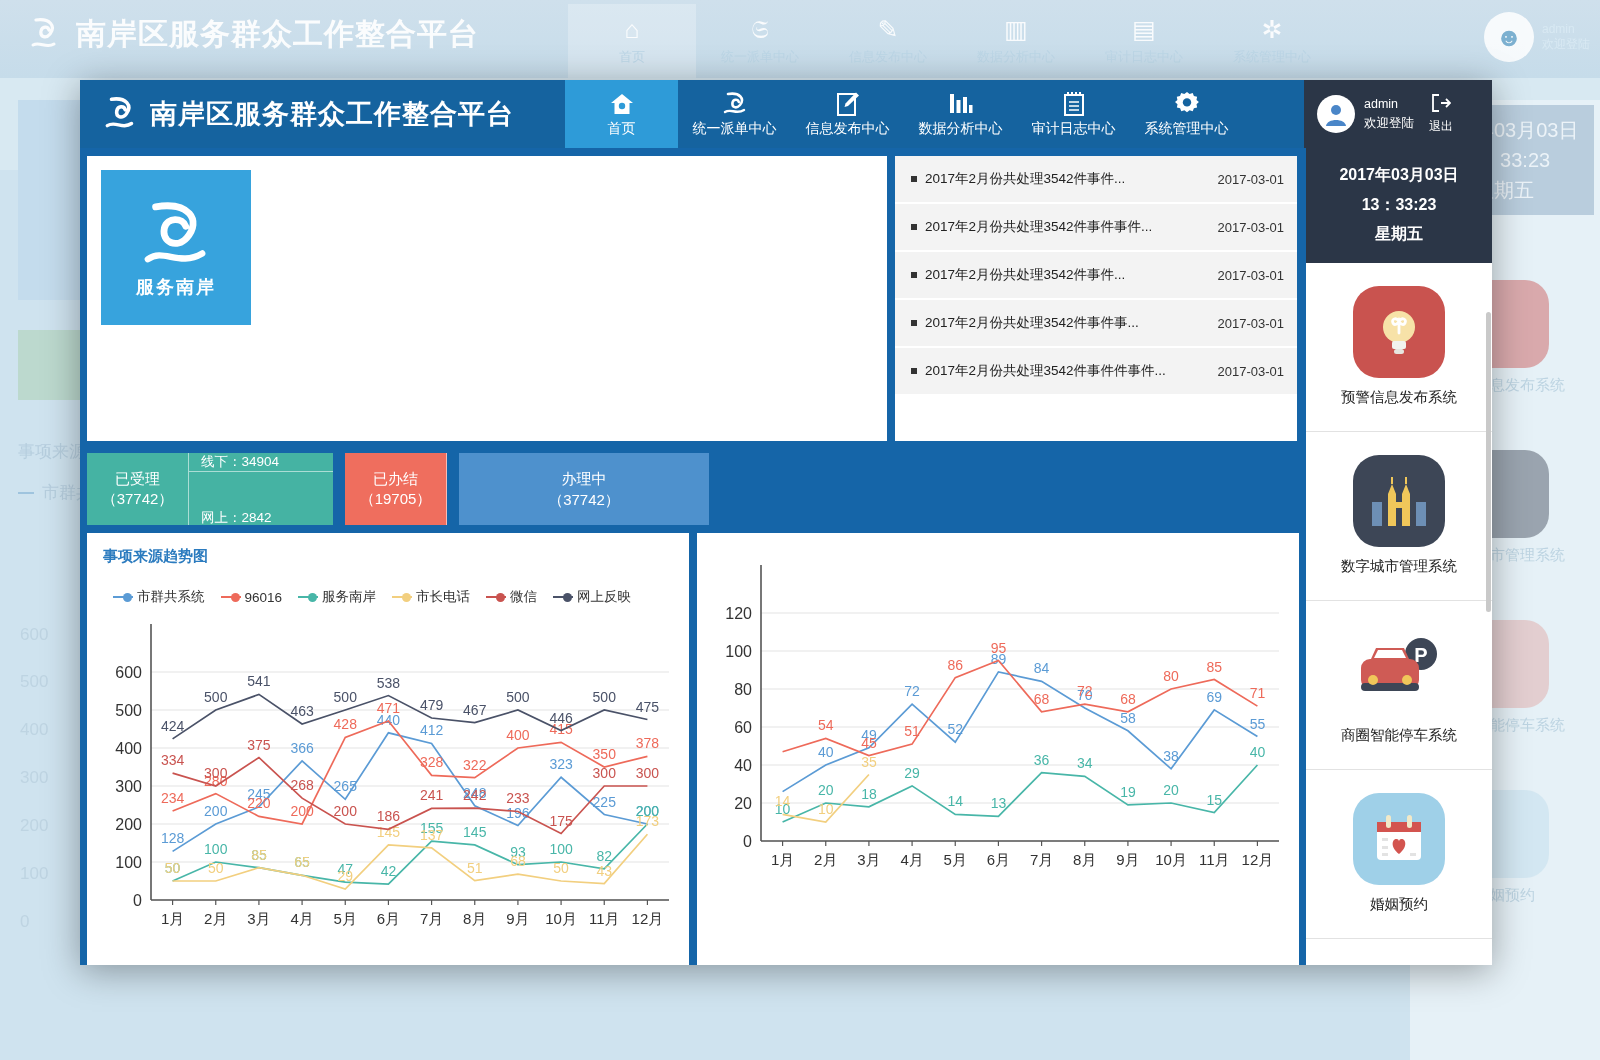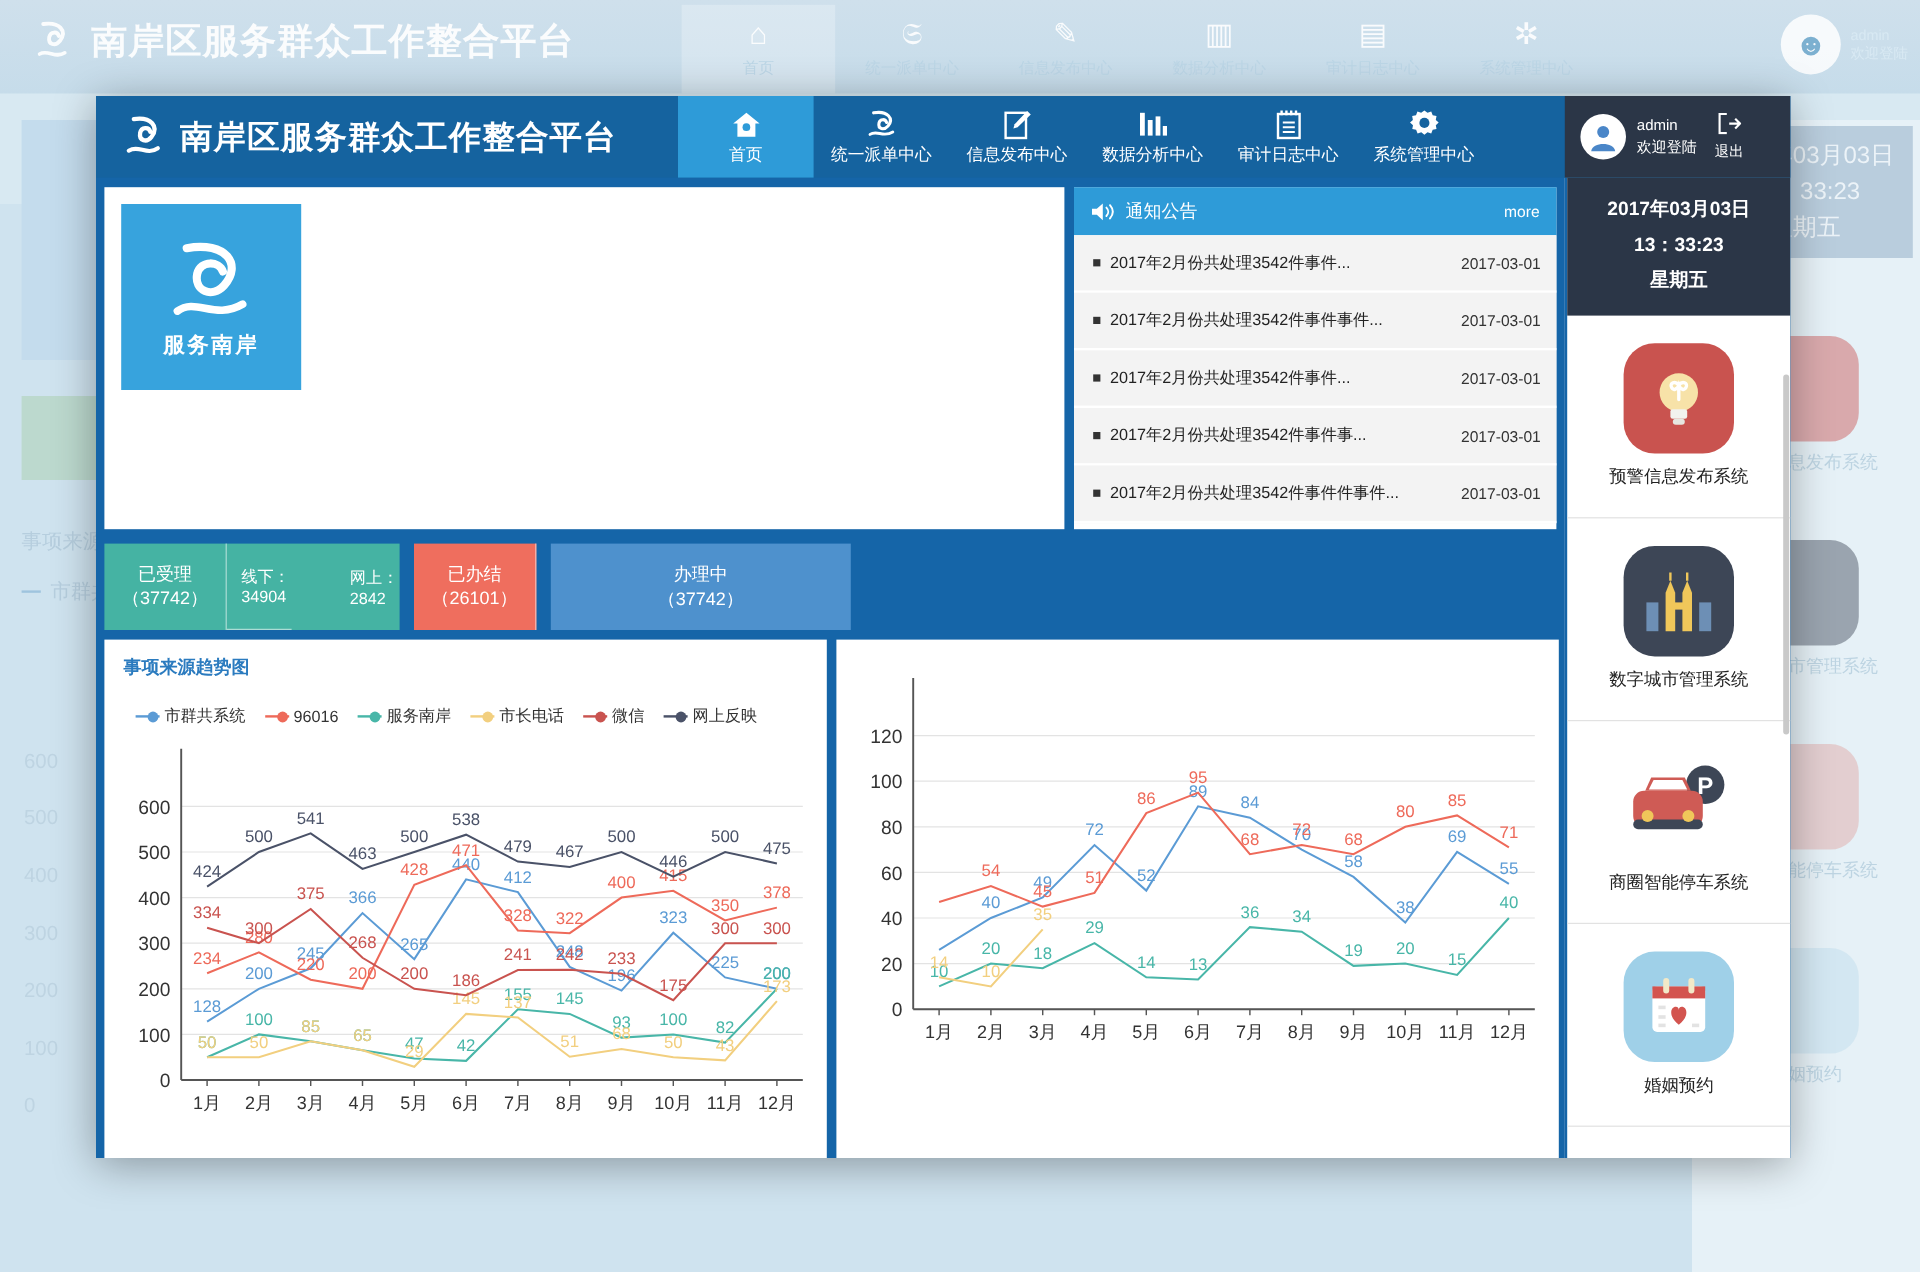--- a/index.html
+++ b/index.html
@@ -110,21 +110,21 @@
   .ov-title { font-size:15px; color:#333; margin:2px 0 4px 0; }
   .ov-para { font-size:13.5px; color:#3a3a3a; line-height:1.72; text-indent:28px; }
   .ov-detail { color:#d9534f; }
 
   .stats { display:flex; gap:12px; margin-top:12px; }
   .stat { height:72px; display:flex; color:#fff; }
   .stat-name {
     width:102px; display:flex; flex-direction:column; align-items:center; justify-content:center;
     font-size:15px; line-height:1.35; border-right:1px solid rgba(255,255,255,.55);
   }
-  .stat-kv { width:144px; display:flex; flex-direction:row;gap:37px; }
+  .stat-kv { width:144px; display:flex; flex-direction:column;gap:37px; }
   .stat-kv div {
     flex:1; display:flex; align-items:center; padding-left:12px; font-size:13.5px;
   }
   .stat-kv div:first-child { border-bottom:1px solid rgba(255,255,255,.55); }
   .stat.teal { background:#45b3a3; }
   .stat.red  { background:#ef6e5e; }
   .stat.blue { width:250px; background:#4e91cd; align-items:center; justify-content:center;
                flex-direction:column; font-size:15px; line-height:1.4; }
 
   
@@ -378,40 +378,31 @@
                 <span>（37742）</span>
               </div>
               <div class="stat-kv">
                 <div>线下：34904</div>
                 <div>网上：2842</div>
               </div>
             </div>
             <div class="stat red">
               <div class="stat-name">
                 <span>已办结</span>
-                <span>（26101）</span>
+                <span>（19705）</span>
               </div>
             </div>
             <div class="stat blue">
               <span>办理中</span>
               <span>（37742）</span>
             </div>
           </div>
         </div>
 
         <div class="notices">
-          <div class="nt-head">
-            <svg width="20" height="17" viewBox="0 0 20 17">
-              <path d="M1 6 H5 L10 1.5 V15.5 L5 11 H1 Z" fill="#fff"></path>
-              <path d="M13 5 C15 7 15 10 13 12" fill="none" stroke="#fff" stroke-width="1.6" stroke-linecap="round"></path>
-              <path d="M16 3 C19 6.5 19 10.5 16 14" fill="none" stroke="#fff" stroke-width="1.6" stroke-linecap="round"></path>
-            </svg>
-            <span>通知公告</span>
-            <span class="nt-more">more</span>
-          </div>
           <div class="nt-list">
             <div class="nt-item">
               <span class="nt-bullet"></span>
               <span class="nt-title">2017年2月份共处理3542件事件...</span>
               <span class="nt-date">2017-03-01</span>
             </div>
             <div class="nt-item">
               <span class="nt-bullet"></span>
               <span class="nt-title">2017年2月份共处理3542件事件事件...</span>
               <span class="nt-date">2017-03-01</span>

